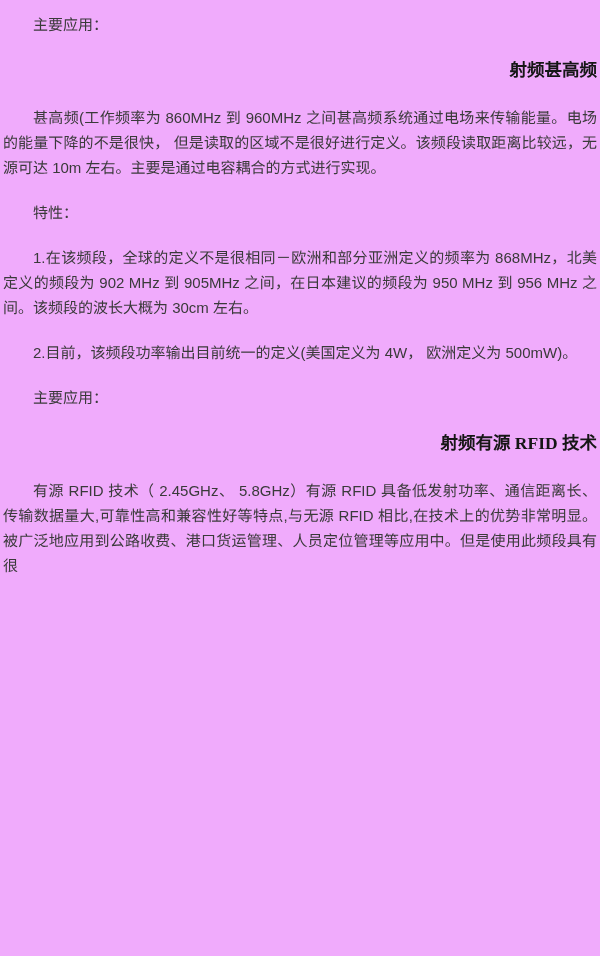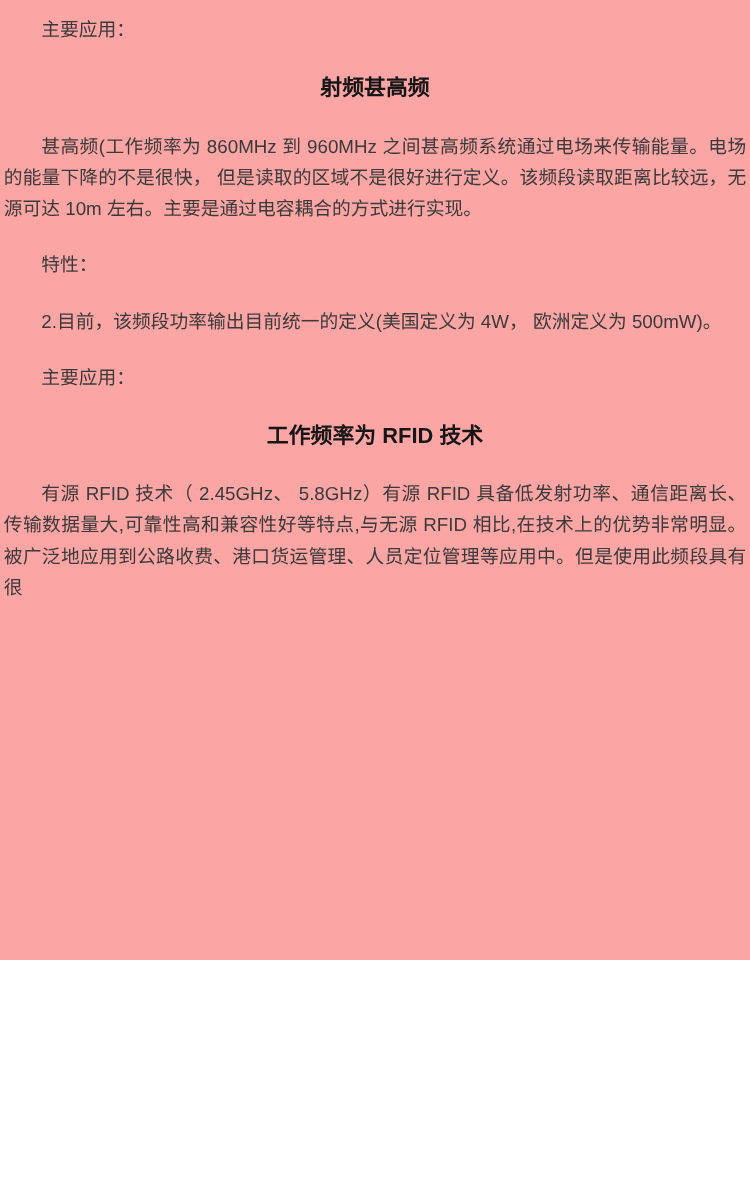--- a/index.html
+++ b/index.html
@@ -3,53 +3,55 @@
 <meta charset="utf-8">
 <style>
   html, body {
     margin: 0;
     padding: 0;
     background: #ffffff;
   }
   .page {
     box-sizing: border-box;
     width: 600px;
-    height: 768px;
+    height: 956px;
     overflow: hidden;
-    background: #fca5a5;
+    background: #f0abfc;
     padding: 12px 3px 0 3px;
     font-family: "Liberation Sans", "DejaVu Sans", sans-serif;
   }
   .para {
     margin: 20px 0;
     font-size: 15px;
     line-height: 25px;
     color: #3a3a3a;
     text-align: justify;
     text-indent: 2em;
     word-break: break-all;
   }
   .heading {
     margin: 14px 0 22px 0;
     font-size: 17.5px;
     line-height: 26px;
     font-weight: 700;
     color: #161616;
-    text-align: center;
+    text-align: right;
     text-indent: 0;
+    font-family: Liberation Serif, serif;
   }
   .page > :first-child {
     margin-top: 0;
   }
 </style>
 </head>
 <body>
 
 <div class="page">
   <p class="para">主要应用：</p>
   <h2 class="heading">射频甚高频</h2>
   <p class="para">甚高频(工作频率为 860MHz 到 960MHz 之间甚高频系统通过电场来传输能量。电场的能量下降的不是很快， 但是读取的区域不是很好进行定义。该频段读取距离比较远，无源可达 10m 左右。主要是通过电容耦合的方式进行实现。</p>
   <p class="para">特性：</p>
+  <p class="para">1.在该频段，全球的定义不是很相同－欧洲和部分亚洲定义的频率为 868MHz，北美定义的频段为 902 MHz 到 905MHz 之间，在日本建议的频段为 950 MHz 到 956 MHz 之间。该频段的波长大概为 30cm 左右。</p>
   <p class="para">2.目前，该频段功率输出目前统一的定义(美国定义为 4W， 欧洲定义为 500mW)。</p>
   <p class="para">主要应用：</p>
-  <h2 class="heading">工作频率为 RFID 技术</h2>
+  <h2 class="heading">射频有源 RFID 技术</h2>
   <p class="para">有源 RFID 技术（ 2.45GHz、 5.8GHz）有源 RFID 具备低发射功率、通信距离长、传输数据量大,可靠性高和兼容性好等特点,与无源 RFID 相比,在技术上的优势非常明显。被广泛地应用到公路收费、港口货运管理、人员定位管理等应用中。但是使用此频段具有很</p>
 </div>
 
 </body></html>

